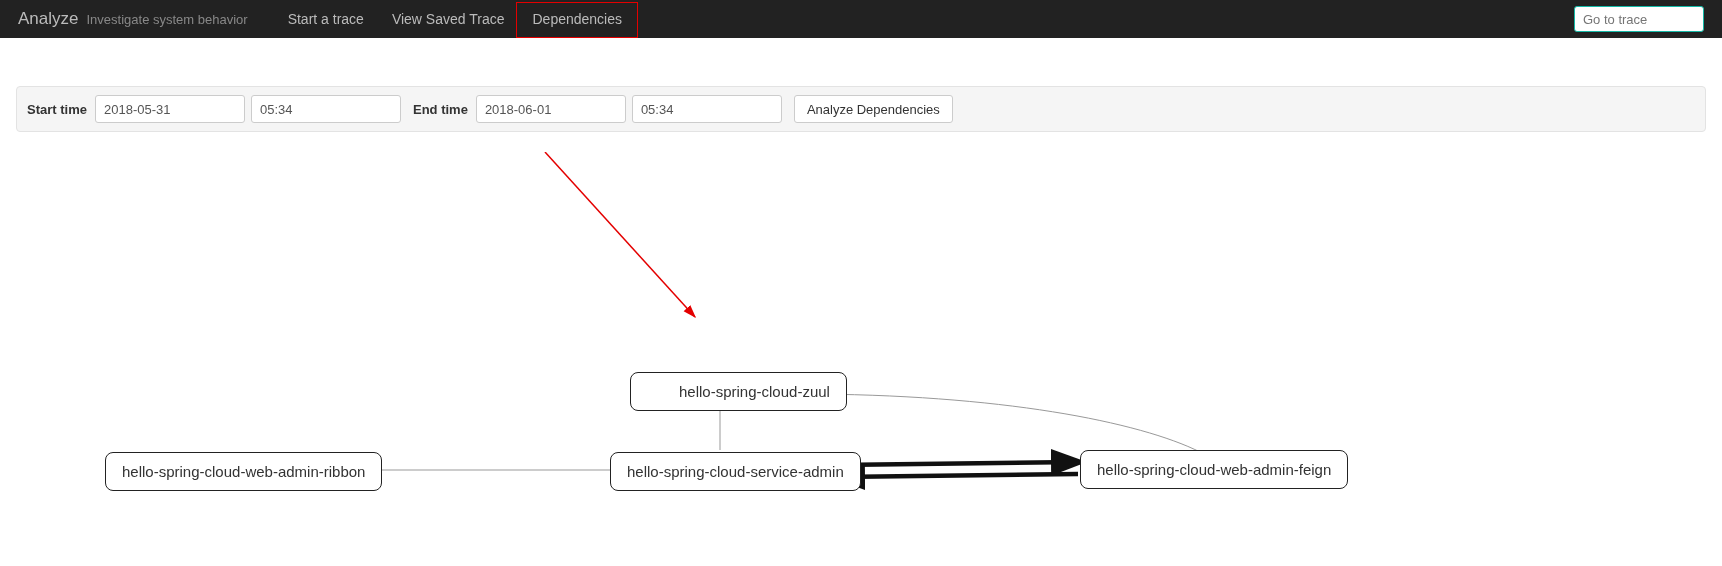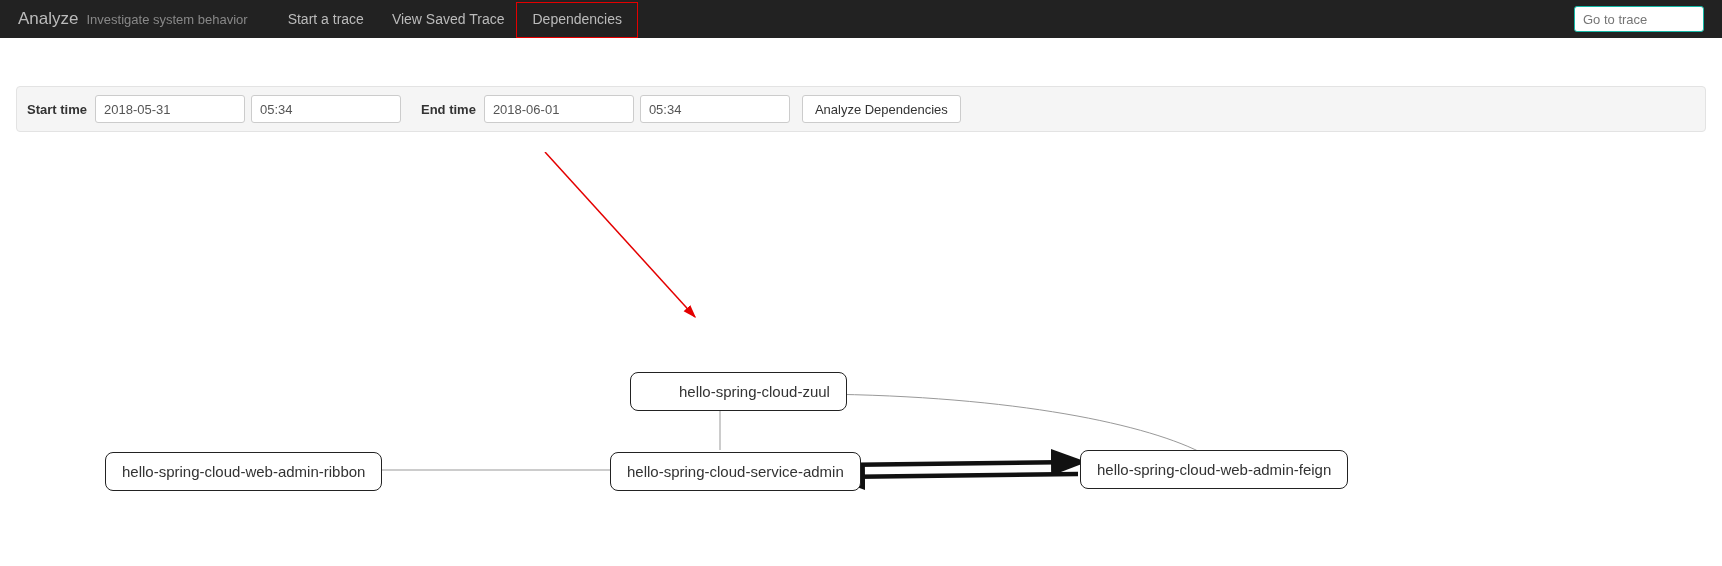--- a/index.html
+++ b/index.html
@@ -70,21 +70,21 @@
       align-items: center;
       gap: 6px;
       width: calc(100% - 32px);
     }
     .filter-label {
       font-size: 13px;
       font-weight: 700;
       color: #333;
       margin-right: 2px;
     }
-    .filter-label.end { margin-left: 14px; }
+    .filter-label.end { margin-left: 6px; }
     .filter-input {
       height: 28px;
       border: 1px solid #ccc;
       border-radius: 3px;
       padding: 4px 8px;
       font-size: 13px;
       background: #fff;
       color: #555;
     }
     .in-date { width: 150px; }

